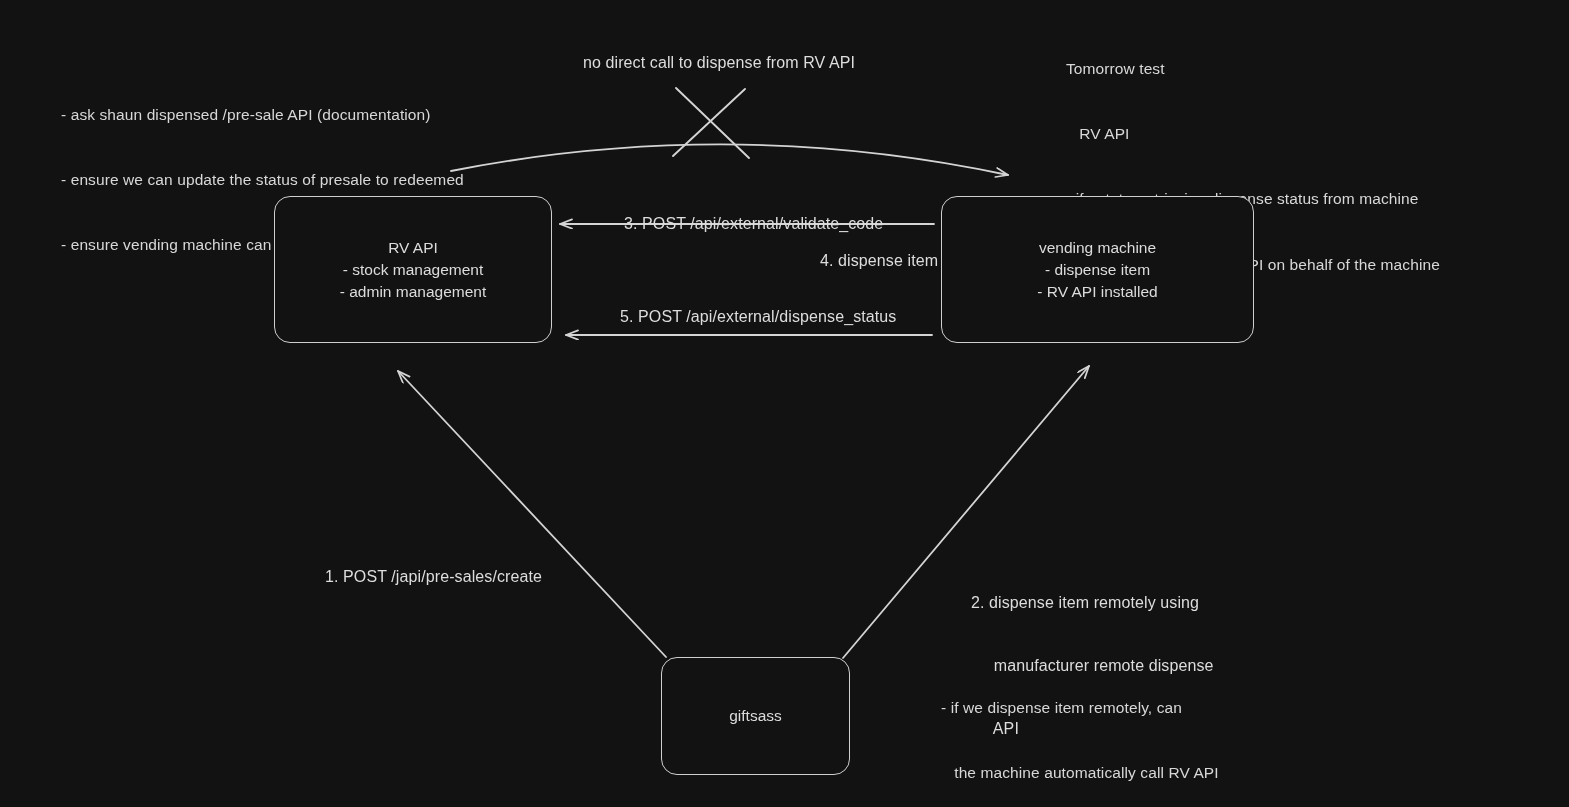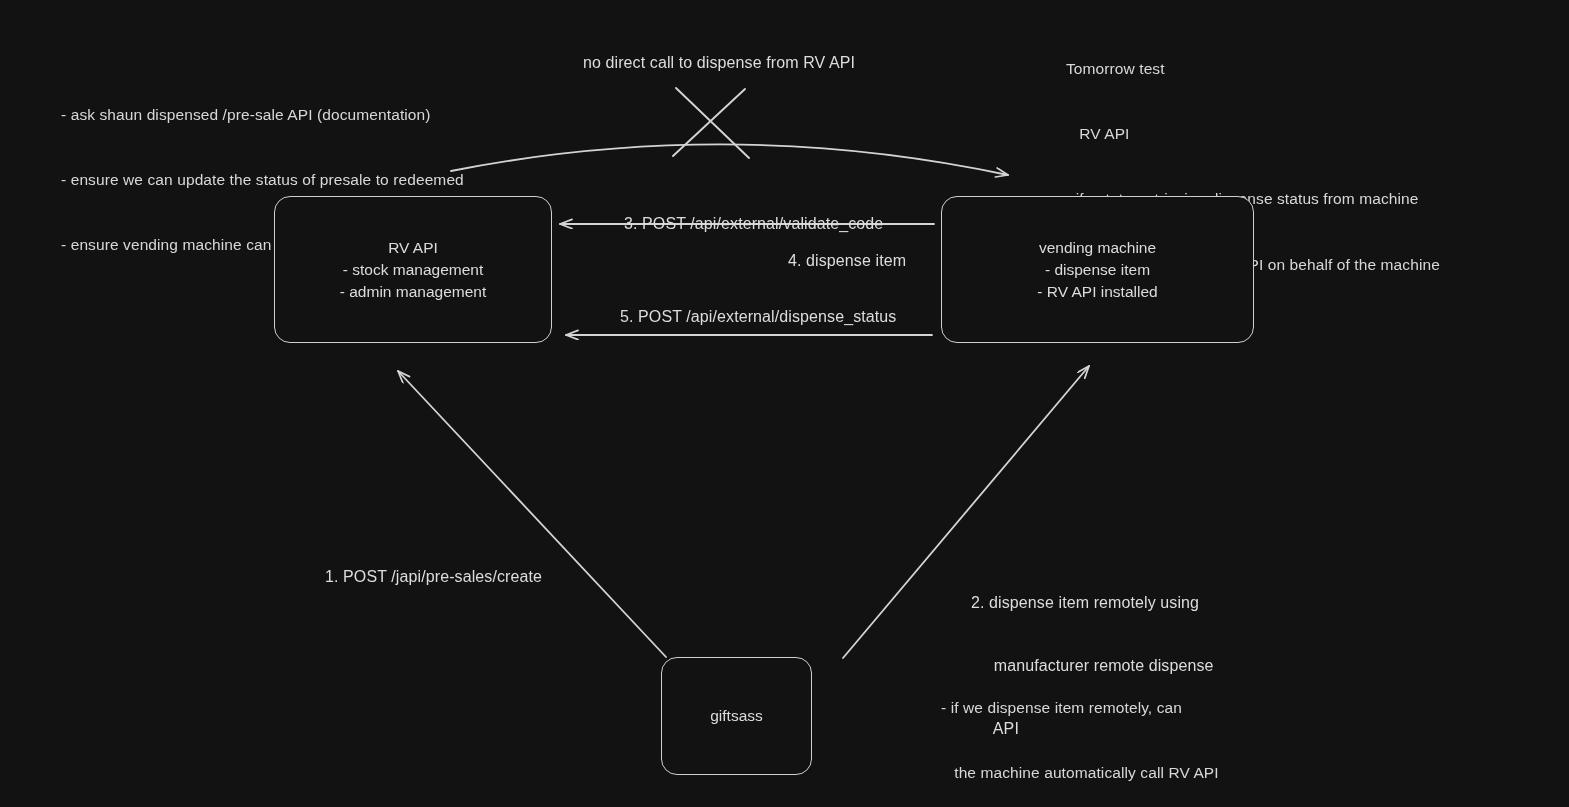--- a/index.html
+++ b/index.html
@@ -106,21 +106,21 @@
     
     
     
     
   </div>
 
   <div class="edge-label" style="left:583px; top:52px;">no direct call to dispense from RV API</div>
 
   <div class="edge-label" style="left:624px; top:193px;margin-top:20px;">3. POST /api/external/validate_code</div>
 
-  <div class="edge-label" style="left:788px; top:250px;">4. dispense item</div>
+  <div class="edge-label" style="left:820px; top:250px;">4. dispense item</div>
 
   <div class="edge-label" style="left:620px; top:306px;">5. POST /api/external/dispense_status</div>
 
   <div class="edge-label" style="left:325px; top:566px;">1. POST /japi/pre-sales/create</div>
 
   <div class="edge-label" style="left:971px; top:550px;">
     <div>2. dispense item remotely using</div>
     <div>     manufacturer remote dispense</div>
     <div>     API</div>
   </div>
@@ -130,17 +130,17 @@
     <div class="node-line">- stock management</div>
     <div class="node-line">- admin management</div>
   </div>
 
   <div class="node-box" style="left:941px; top:196px; width:313px; height:147px;">
     <div class="node-line">vending machine</div>
     <div class="node-line">- dispense item</div>
     <div class="node-line">- RV API installed</div>
   </div>
 
-  <div class="node-box" style="left:661px; top:657px; width:151px; height:118px;">
+  <div class="node-box" style="left:661px; top:657px; width:189px; height:118px;">
     <div class="node-line">giftsass</div>
   </div>
 
 </div>
 
 </body></html>

